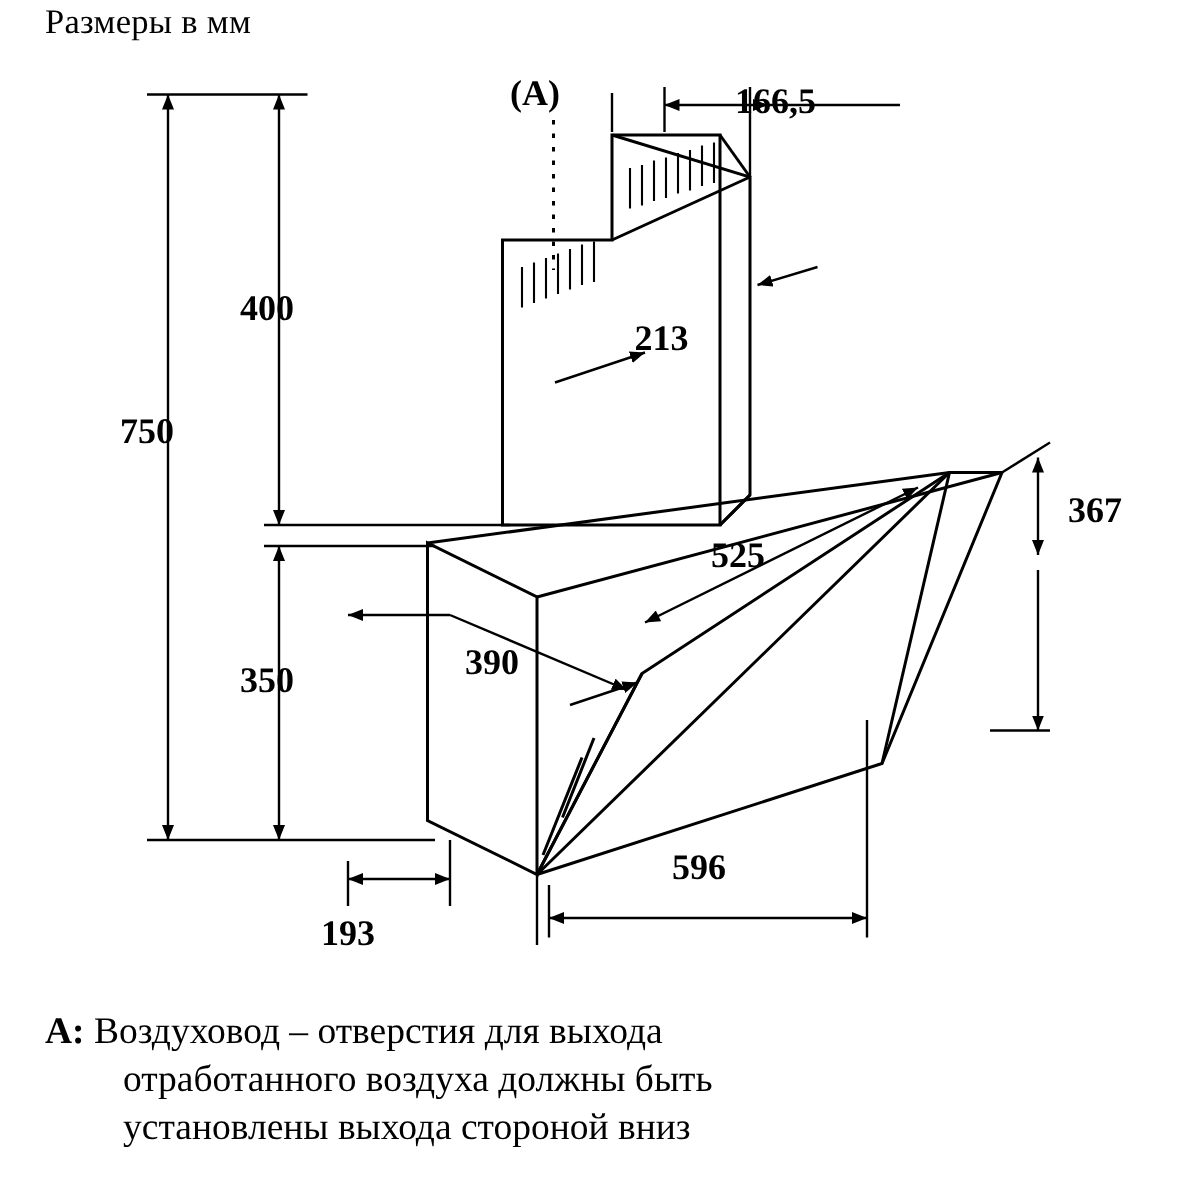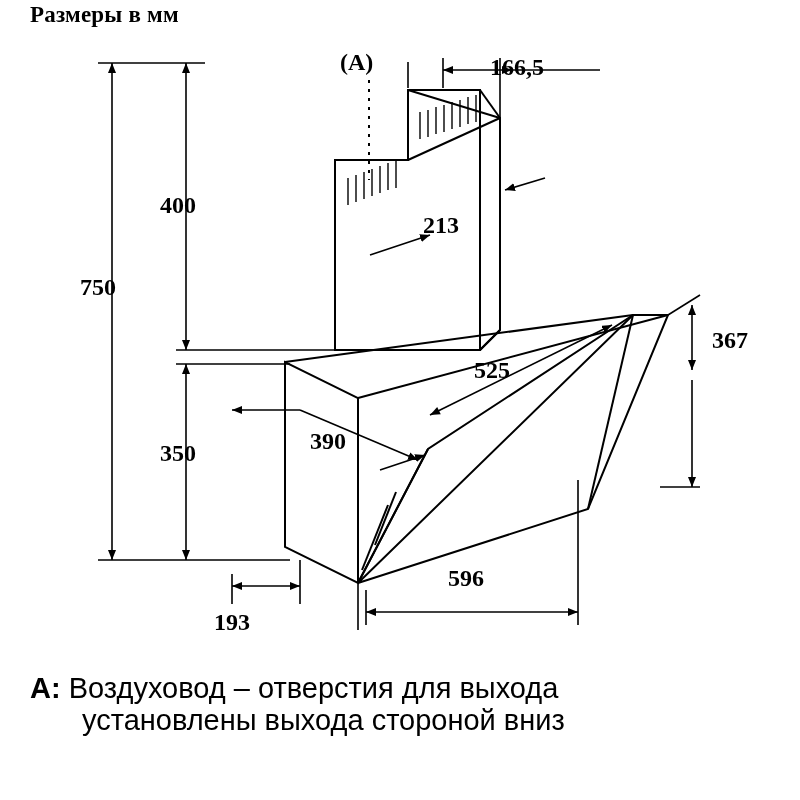--- a/index.html
+++ b/index.html
@@ -19,37 +19,37 @@
     position: relative;
     width: 800px;
     height: 800px;
   }
   .title {
     position: absolute;
     left: 30px;
     top: 2px;
     font-family: "Liberation Serif", serif;
     font-size: 23px;
-    font-weight: bold;
+    font-weight: normal;
     letter-spacing: 0.2px;
   }
   svg.drawing {
     position: absolute;
     left: 0;
     top: 0;
     width: 800px;
     height: 800px;
   }
   .note {
     position: absolute;
     left: 30px;
     top: 672px;
     width: 755px;
-    font-family: Liberation Sans, sans-serif;
-    font-size: 29px;
+    font-family: Liberation Serif, serif;
+    font-size: 25px;
     line-height: 32px;
   }
   .note .lbl {
     font-weight: bold;
   }
   .note .ln {
     display: block;
     white-space: pre;
   }
   .note .ln.indent {
@@ -181,16 +181,17 @@
       <text class="dimtext" x="712" y="348">367</text>
       <text class="dimtext" x="474" y="378">525</text>
       <text class="dimtext" x="310" y="449">390</text>
       <text class="dimtext" x="214" y="630">193</text>
       <text class="dimtext" x="448" y="586">596</text>
     </g>
   </svg>
 
   <div class="note">
     <span class="ln"><span class="lbl">A:</span> <span>Воздуховод – отверстия для выхода</span></span>
+    <span class="ln indent">отработанного воздуха должны быть</span>
     <span class="ln indent">установлены выхода стороной вниз</span>
   </div>
 
 </div>
 
 </body></html>

